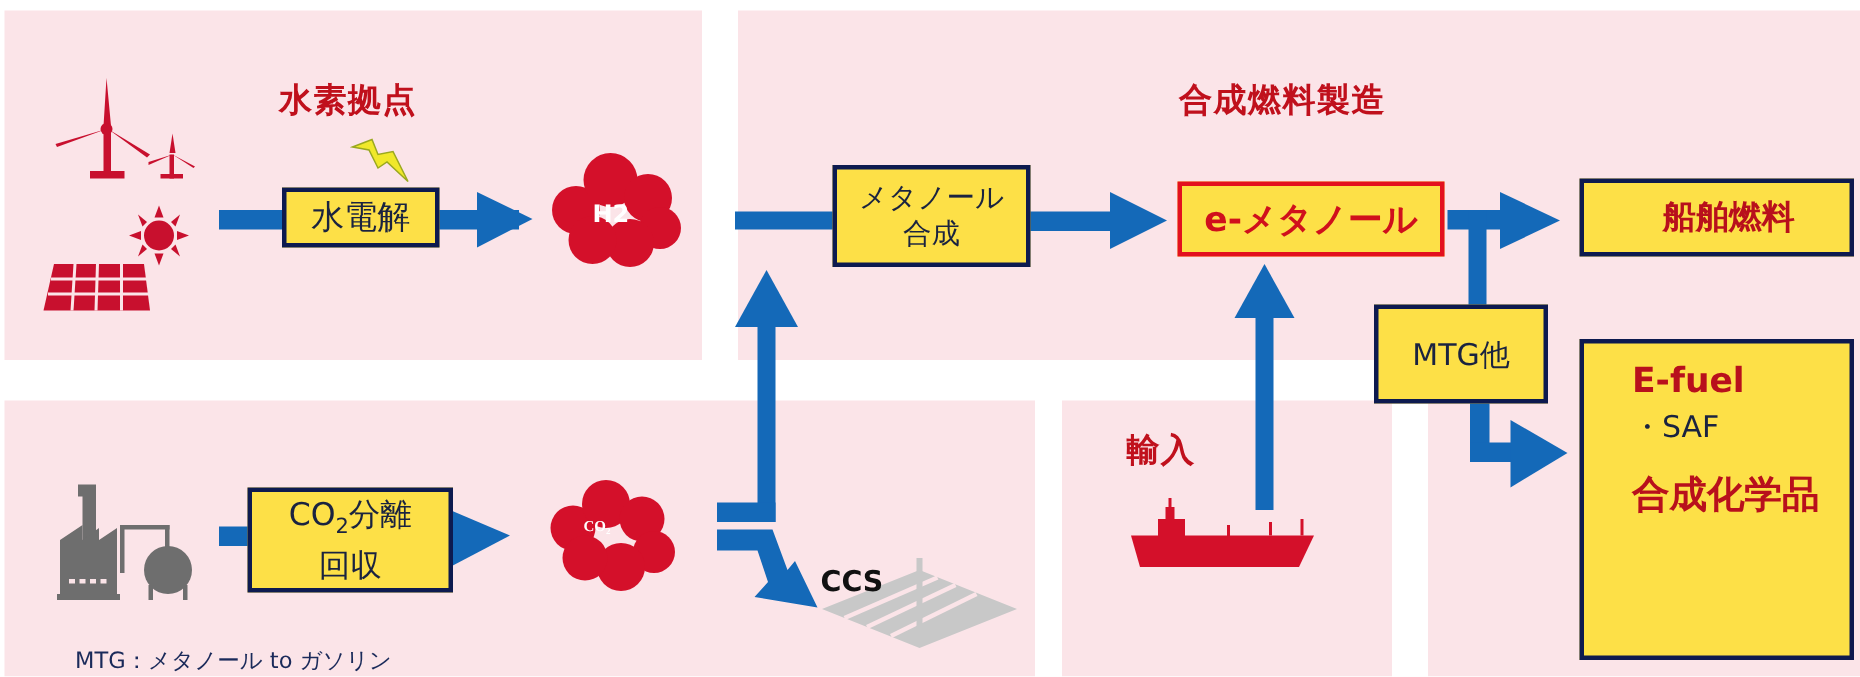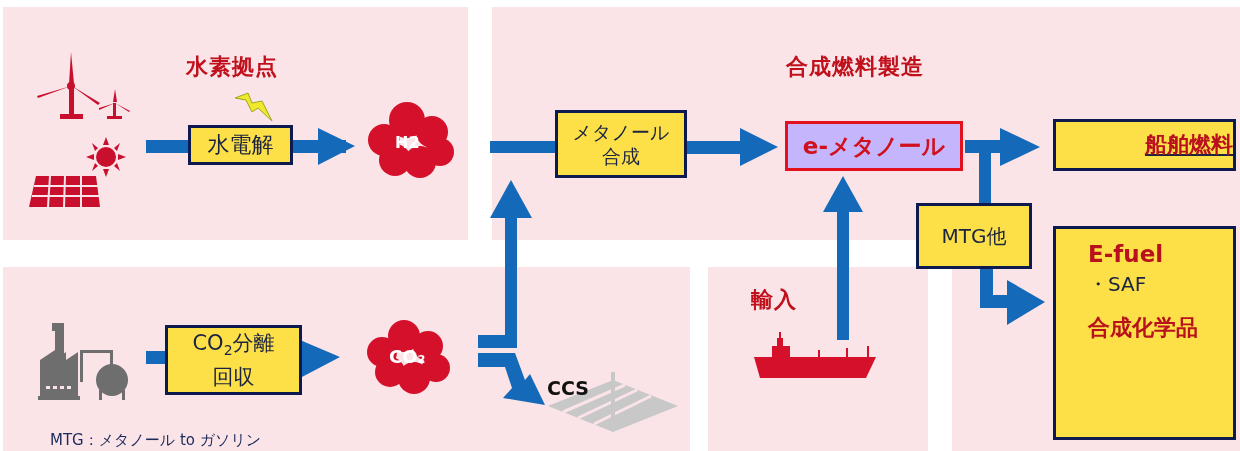--- a/index.html
+++ b/index.html
@@ -3,21 +3,21 @@
 <meta charset="utf-8">
 <style>
   html, body { margin: 0; padding: 0; background: #ffffff; }
   body { width: 1240px; height: 451px; position: relative; overflow: hidden;
          font-family: "DejaVu Sans", "Liberation Sans", sans-serif; }
   .panel { position: absolute; background: #fbe4e8; }
   .abs { position: absolute; }
   .title-red { position: absolute; color: #c0101c; font-weight: bold; font-size: 22px; letter-spacing: 1px; }
   .box { position: absolute; background: #fde047; border: 3px solid #0d1a4f; box-sizing: border-box;
          display: flex; align-items: center; justify-content: center; text-align: center; color: #1a2340; }
-  .box-red { position: absolute; background: #c4b5fd; border: 3px solid #e3101e; box-sizing: border-box;
+  .box-red { position: absolute; background: #fde047; border: 3px solid #e3101e; box-sizing: border-box;
          display: flex; align-items: center; justify-content: center; color: #d0101c; font-weight: bold; }
   .note { position: absolute; color: #1a2a5a; font-size: 15px; margin-left: 28px; }
   svg.overlay { position: absolute; left: 0; top: 0; }
   .efuel-list { line-height: 30px; font-size: 20px; color: #1a2340; }
 </style>
 </head>
 <body>
 
 <div class="panel" style="left:3px; top:7px; width:465px; height:233px;"></div>
 <div class="panel" style="left:492px; top:7px; width:748px; height:233px;"></div>
@@ -183,33 +183,33 @@
   <span>メタノール</span>
   <span>合成</span>
 </div>
 <div class="box-red" style="left:785px; top:121px; width:178px; height:50px; font-size:23px;">
   <span>e-メタノール</span>
 </div>
 <div class="box" style="left:916px; top:203px; width:116px; height:66px; font-size:20px;">
   <span>MTG他</span>
 </div>
 
-<div class="box" style="left:1053px; top:119px; width:183px; height:52px; justify-content:flex-end; padding-left:16px;text-decoration:underline;">
+<div class="box" style="left:1053px; top:119px; width:183px; height:52px; justify-content:center; padding-left:16px;">
   <span style="color:#b8101c; font-weight:bold; font-size:22px;">船舶燃料</span>
 </div>
 <div class="box" style="left:1053px; top:226px; width:183px; height:214px; display:block; text-align:left; padding:12px 0 0 32px;">
   <div style="color:#b8101c; font-weight:bold; font-size:23px; margin-bottom:2px;">E-fuel</div>
   <div class="efuel-list">
     <div>・SAF</div>
   </div>
-  <div style="color:#b8101c; font-weight:bold; font-size:22px; margin-top:14px;">合成化学品</div>
+  <div style="color:#b8101c; font-weight:bold; font-size:25px; margin-top:14px;">合成化学品</div>
 </div>
 
 <div class="box" style="left:165px; top:325px; width:137px; height:70px; flex-direction:column; font-size:21px; line-height:26px;">
   <span><span>CO</span><sub style="font-size:14px;">2</sub><span>分離</span></span>
   <span>回収</span>
 </div>
-<div class="abs" style="left:389px; top:346px; color:#fff; font-weight:bold; font-size:18px;">CO₂</div>
+<div class="abs" style="left:389px; top:346px; color:#fff; font-weight:bold; font-size:10px;font-family:Liberation Serif, serif;">CO₂</div>
 <div class="abs" style="left:547px; top:377px; color:#111; font-weight:bold; font-size:19px;">CCS</div>
 
 <div class="title-red" style="left:751px; top:285px;">輸入</div>
 
 <div class="note" style="left:22px; top:431px;">MTG：メタノール to ガソリン</div>
 
 </body></html>

